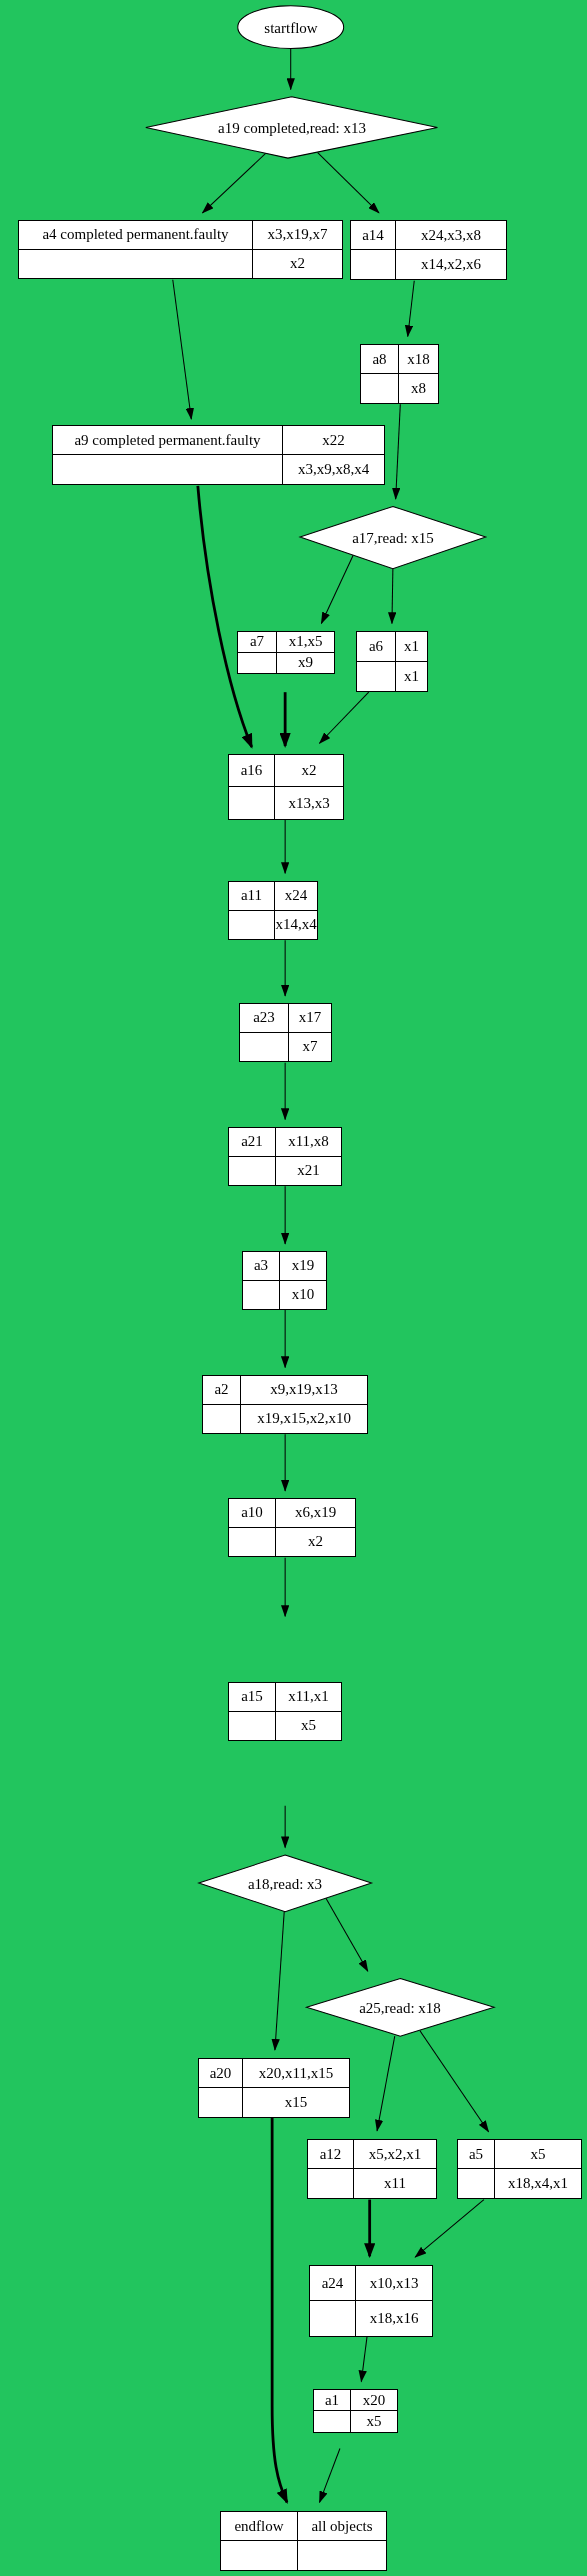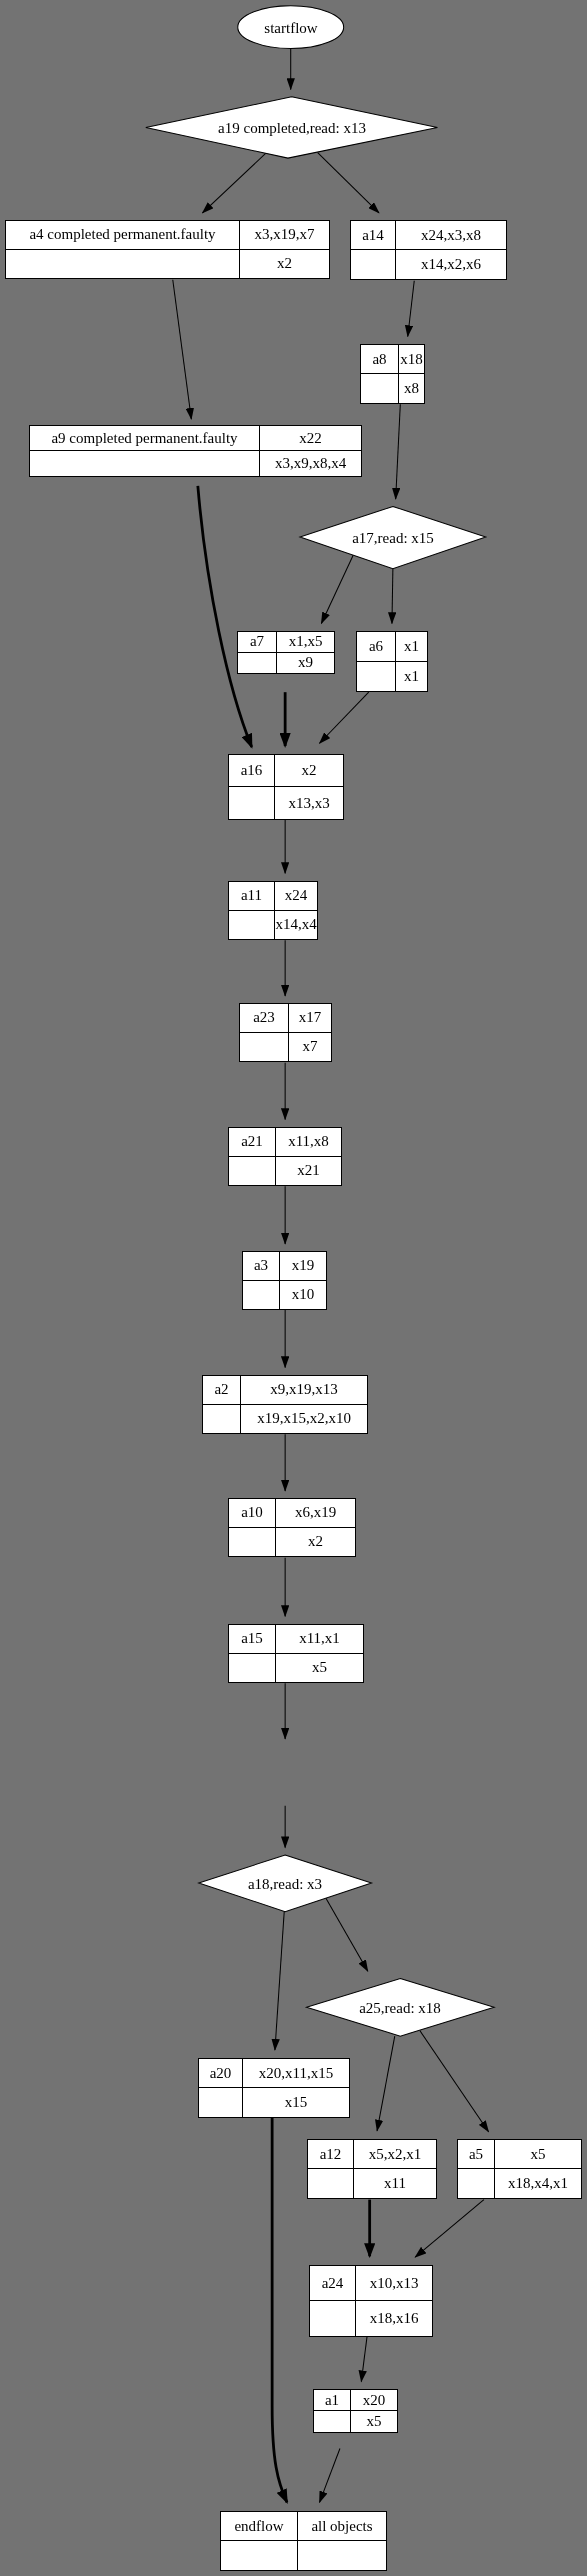--- a/index.html
+++ b/index.html
@@ -1,16 +1,16 @@
 <!DOCTYPE html>
 <html style="font-size:15px"><head>
 <meta charset="utf-8">
 <style>
   html,body{margin:0;padding:0;background:#fff}
-  #canvas{position:relative;width:587px;height:2576px;background:#737373;overflow:hidden;
+  #canvas{position:relative;width:587px;height:2576px;background:#22c55e;overflow:hidden;
           font-family:"Liberation Serif",serif;color:#000}
   #edges{position:absolute;left:0;top:0;width:587px;height:2576px}
   .e{fill:none;stroke:#000;stroke-width:1.1}
   .eb{stroke-width:3}
   .shape{fill:#fff;stroke:#000;stroke-width:1.1}
   .record{position:absolute;display:grid;grid-template-rows:1fr 1fr;background:#fff;
           border:0.9px solid #000;box-sizing:border-box;font-size:15px;line-height:1}
   .record .cell{display:flex;align-items:center;justify-content:center;
                 overflow:hidden;white-space:nowrap;padding:0 1.9px;box-sizing:border-box}
   .record .cn{border-right:0.9px solid #000;border-bottom:0.9px solid #000}
@@ -69,42 +69,42 @@
     <polygon class="shape" points="307,1997 400,2027 307,2058 214,2027"></polygon>
     <polygon class="shape" points="431,2130 532,2161 431,2192 330,2161"></polygon>
   </svg>
 
   <span class="shape-label" style="left:291px;top:28px">startflow</span>
   <span class="shape-label" style="left:292px;top:128px">a19 completed,read: x13</span>
   <span class="shape-label" style="left:393px;top:538px">a17,read: x15</span>
   <span class="shape-label" style="left:285px;top:1884px">a18,read: x3</span>
   <span class="shape-label" style="left:400px;top:2008px">a25,read: x18</span>
 
-  <div class="record" style="left:5px;top:220px;width:325px;height:59px;grid-template-columns:234px 1fr">
+  <div class="record" style="left:18px;top:220px;width:325px;height:59px;grid-template-columns:234px 1fr">
     <div class="cell cn">a4 completed permanent.faulty</div>
     <div class="cell ct">x3,x19,x7</div>
     <div class="cell ce"></div>
     <div class="cell">x2</div>
   </div>
 
   <div class="record" style="left:350px;top:220px;width:157px;height:60px;grid-template-columns:45px 1fr">
     <div class="cell cn">a14</div>
     <div class="cell ct">x24,x3,x8</div>
     <div class="cell ce"></div>
     <div class="cell">x14,x2,x6</div>
   </div>
 
-  <div class="record" style="left:360px;top:344px;width:65px;height:60px;grid-template-columns:38px 1fr">
+  <div class="record" style="left:360px;top:344px;width:79px;height:60px;grid-template-columns:38px 1fr">
     <div class="cell cn">a8</div>
     <div class="cell ct">x18</div>
     <div class="cell ce"></div>
     <div class="cell">x8</div>
   </div>
 
-  <div class="record" style="left:29px;top:425px;width:333px;height:52px;grid-template-columns:230px 1fr">
+  <div class="record" style="left:52px;top:425px;width:333px;height:60px;grid-template-columns:230px 1fr">
     <div class="cell cn">a9 completed permanent.faulty</div>
     <div class="cell ct">x22</div>
     <div class="cell ce"></div>
     <div class="cell">x3,x9,x8,x4</div>
   </div>
 
   <div class="record" style="left:237px;top:631px;width:98px;height:43px;grid-template-columns:39px 1fr">
     <div class="cell cn">a7</div>
     <div class="cell ct">x1,x5</div>
     <div class="cell ce"></div>
@@ -160,21 +160,21 @@
     <div class="cell">x19,x15,x2,x10</div>
   </div>
 
   <div class="record" style="left:228px;top:1498px;width:128px;height:59px;grid-template-columns:47px 1fr">
     <div class="cell cn">a10</div>
     <div class="cell ct">x6,x19</div>
     <div class="cell ce"></div>
     <div class="cell">x2</div>
   </div>
 
-  <div class="record" style="left:228px;top:1624px;width:136px;height:59px;grid-template-columns:47px 1fr">
+  <div class="record" style="left:228px;top:1682px;width:114px;height:59px;grid-template-columns:47px 1fr">
     <div class="cell cn">a15</div>
     <div class="cell ct">x11,x1</div>
     <div class="cell ce"></div>
     <div class="cell">x5</div>
   </div>
 
 
   <div class="record" style="left:198px;top:2058px;width:152px;height:60px;grid-template-columns:44px 1fr">
     <div class="cell cn">a20</div>
     <div class="cell ct">x20,x11,x15</div>

